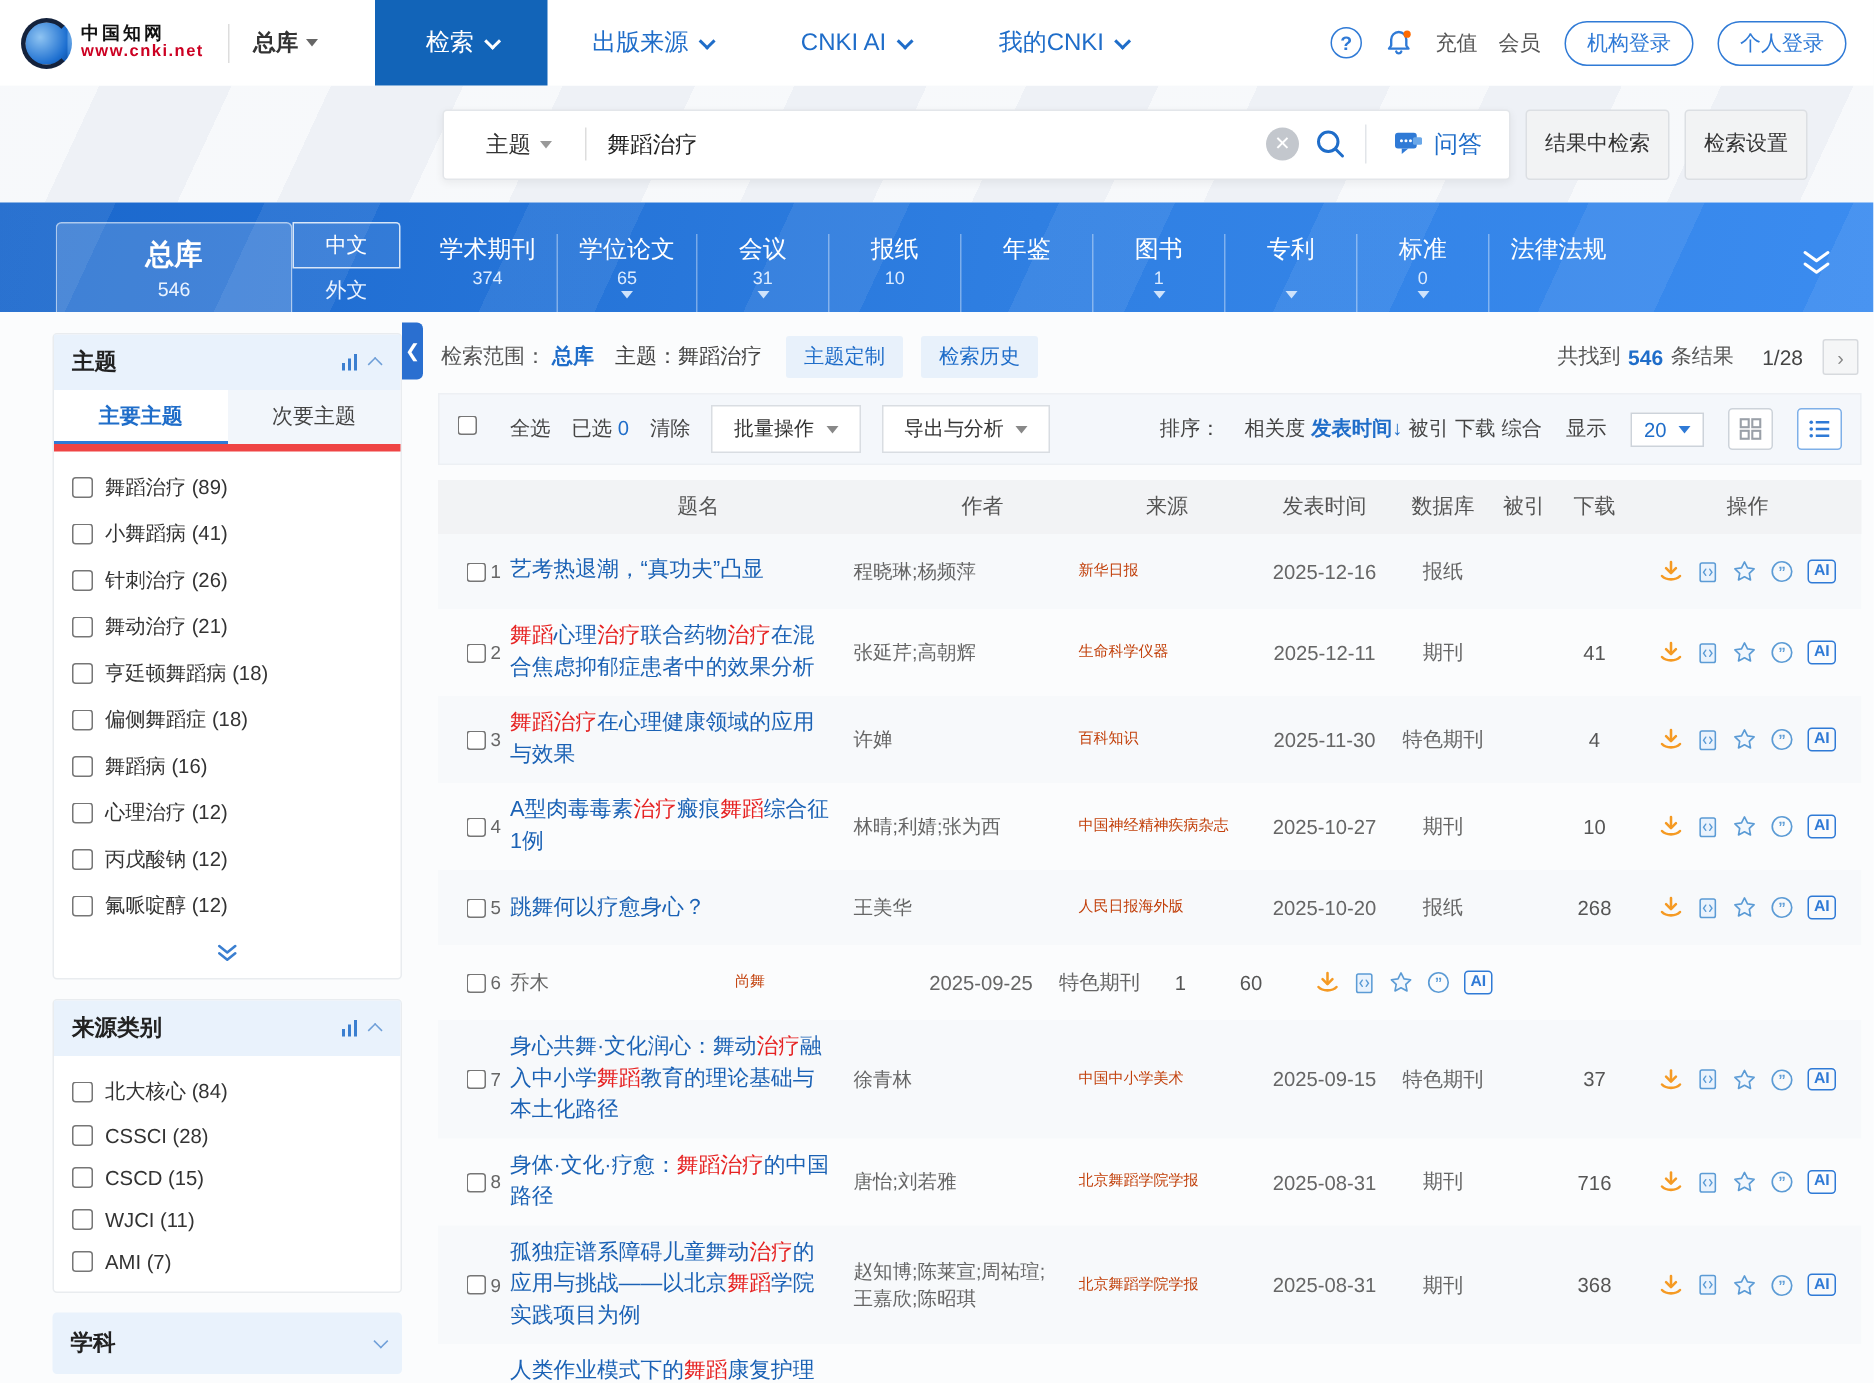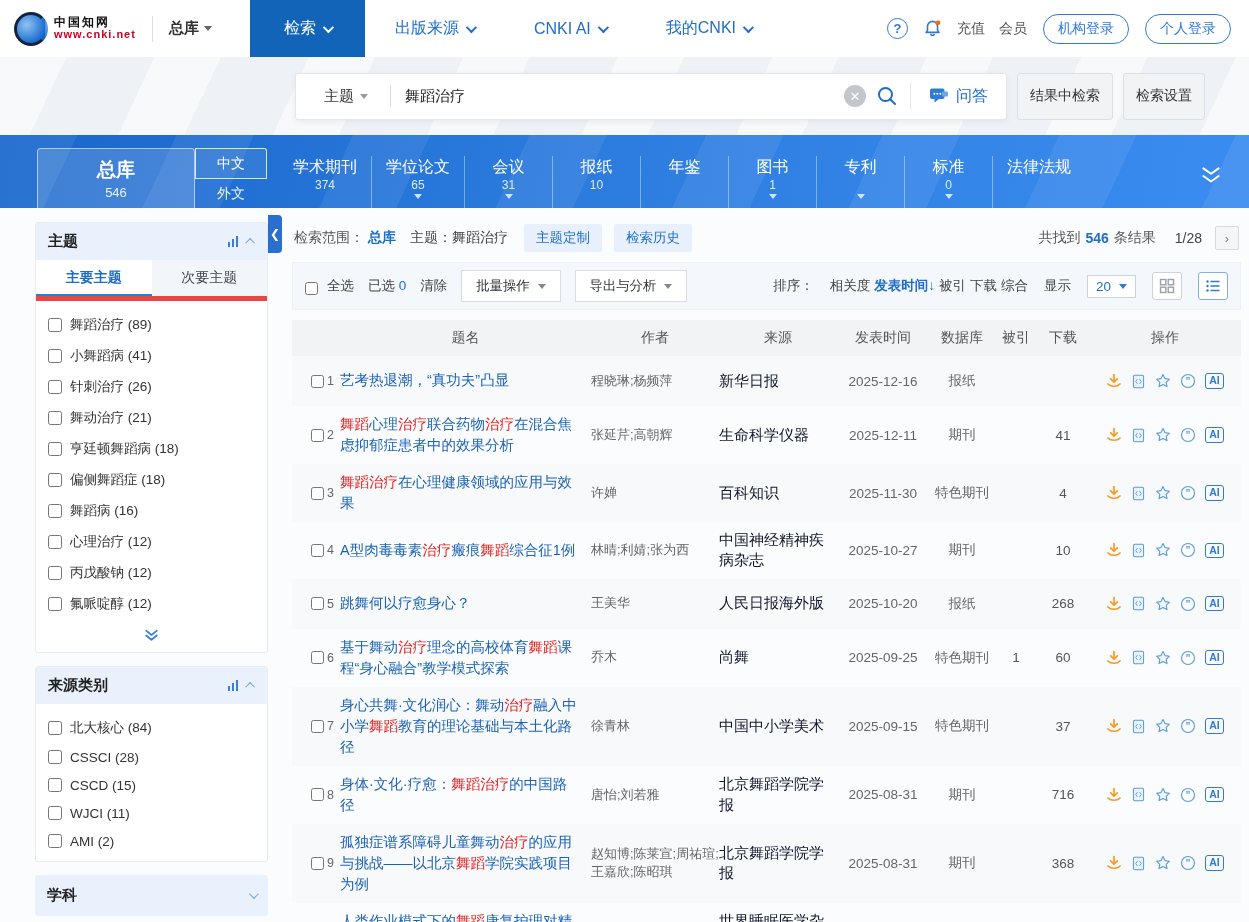--- a/index.html
+++ b/index.html
@@ -85,21 +85,21 @@
 .scope-row { display:flex; align-items:center; font-size:14px; color:#555; padding:2px 2px 10px; }
 .scope-strong { color:#1f6dc9; font-weight:bold; margin:0 14px 0 4px; cursor:pointer; }
 .scope-query { color:#444; margin-right:16px; }
 .chip { background:#e8f1fb; color:#1f6dc9; padding:5px 12px; border-radius:2px; margin-right:12px; font-size:13.5px; cursor:pointer; }
 .found { margin-left:auto; color:#555; display:flex; align-items:center; gap:5px; }
 .found b { color:#1f6dc9; font-weight:bold; }
 .pager-txt { margin-left:14px; color:#444; }
 .pager-next { width:24px; height:24px; border:1px solid #d7dade; background:#f5f6f7; border-radius:2px; color:#888; display:flex; align-items:center; justify-content:center; margin-left:8px; cursor:pointer; font-size:13px; }
 
 .toolbar { background:#f4f7fb; border:1px solid #edf0f4; display:flex; align-items:center; padding:7px 12px; gap:14px; font-size:13.5px; color:#444; }
-.toolbar label { display:flex; align-items:flex-end; gap:9px; cursor:pointer; }
+.toolbar label { display:flex; align-items:flex-start; gap:22px; cursor:pointer; }
 .toolbar .sel-num { color:#1f6dc9; }
 .tb-btn { background:#fff; border:1px solid #d9dde2; padding:6px 14px; display:flex; align-items:center; gap:8px; cursor:pointer; color:#333; }
 .tb-btn .caret { border-top-color:#888; }
 .sort-group { margin-left:auto; display:flex; align-items:center; gap:16px; }
 .sort-item { cursor:pointer; color:#444; }
 .sort-item.active { color:#1f6dc9; font-weight:bold; }
 .page-size { border:1px solid #cdd3da; background:#fff; padding:3px 8px; display:flex; align-items:center; gap:8px; color:#1f6dc9; cursor:pointer; }
 .page-size .caret { border-top-color:#2f7ad6; }
 .view-btn { width:30px; height:28px; border:1px solid #cdd3da; border-radius:3px; background:#fff; display:flex; align-items:center; justify-content:center; cursor:pointer; }
 .view-btn.active { border-color:#7fb0e8; }
@@ -117,21 +117,21 @@
 .c-dl { width:52px; flex:none; }
 .c-ops { width:152px; flex:none; }
 .rows { flex:1; overflow:hidden; }
 .trow { display:flex; align-items:center; padding:8px 0; min-height:50px; font-size:13.5px; }
 .trow:nth-child(odd) { background:#f7f9fb; }
 .row-check { width:48px; flex:none; display:flex; align-items:center; justify-content:flex-end; gap:3px; padding-right:6px; color:#666; font-size:12.5px; }
 .row-check input { width:13px; height:13px; accent-color:#2f7ad6; cursor:pointer; }
 .row-title { flex:1; color:#1b62b5; font-size:14.5px; line-height:1.45; padding-right:14px; cursor:pointer; }
 .row-title .kw { color:#e62222; }
 .row-auth { width:128px; flex:none; color:#666; font-size:13px; line-height:1.4; }
-.row-src { width:118px; flex:none; color:#0f172a; font-size:15px; line-height:1.35; cursor:pointer; }
+.row-src { width:118px; flex:none; color:#c2410c; font-size:10px; line-height:1.35; cursor:pointer;margin-left:22px; }
 .row-date { width:92px; flex:none; color:#666; text-align:center; }
 .row-db { width:66px; flex:none; color:#666; text-align:center; }
 .row-cited { width:42px; flex:none; color:#555; text-align:center; }
 .row-dl { width:52px; flex:none; color:#555; text-align:center; }
 .row-ops { width:152px; flex:none; display:flex; align-items:center; justify-content:center; gap:9px; }
 .op { display:flex; cursor:pointer; }
 .op-ai { font-size:10.5px; font-weight:bold; color:#2f7ad6; border:1.2px solid #2f7ad6; border-radius:3px; padding:1px 3px; line-height:1.1; cursor:pointer; }
 </style>
 </head>
 <body>
@@ -366,21 +366,21 @@
           <label class="check-item">
             <input type="checkbox" style="">
             <span>CSCD (15)</span>
           </label>
           <label class="check-item">
             <input type="checkbox" style="">
             <span>WJCI (11)</span>
           </label>
           <label class="check-item">
             <input type="checkbox" style="">
-            <span>AMI (2)</span>
+            <span>AMI (7)</span>
           </label>
         </div>
     </section>
 
     <section class="simple-head">
       <span>学科</span>
       <span class="panel-head-icons">
           <span class="chev-down"></span>
         </span>
     </section>
@@ -662,21 +662,20 @@
               </svg>
             </span>
             <span class="op-ai">AI</span>
           </span>
         </div>
         <div class="trow">
           <span class="row-check">
             <input type="checkbox" style="">
             <span>6</span>
           </span>
-          <span class="row-title"><span>基于舞动</span><span class="kw">治疗</span><span>理念的高校体育</span><span class="kw">舞蹈</span><span>课程“身心融合”教学模式探索</span></span>
           <span class="row-auth">乔木</span>
           <span class="row-src">尚舞</span>
           <span class="row-date">2025-09-25</span>
           <span class="row-db">特色期刊</span>
           <span class="row-cited">1</span>
           <span class="row-dl">60</span>
           <span class="row-ops">
             <span class="op">
               <svg viewBox="0 0 16 16" width="16" height="16">
                 <path d="M8 1.6v7" stroke="#f59a23" stroke-width="1.7" fill="none" stroke-linecap="round"></path>

